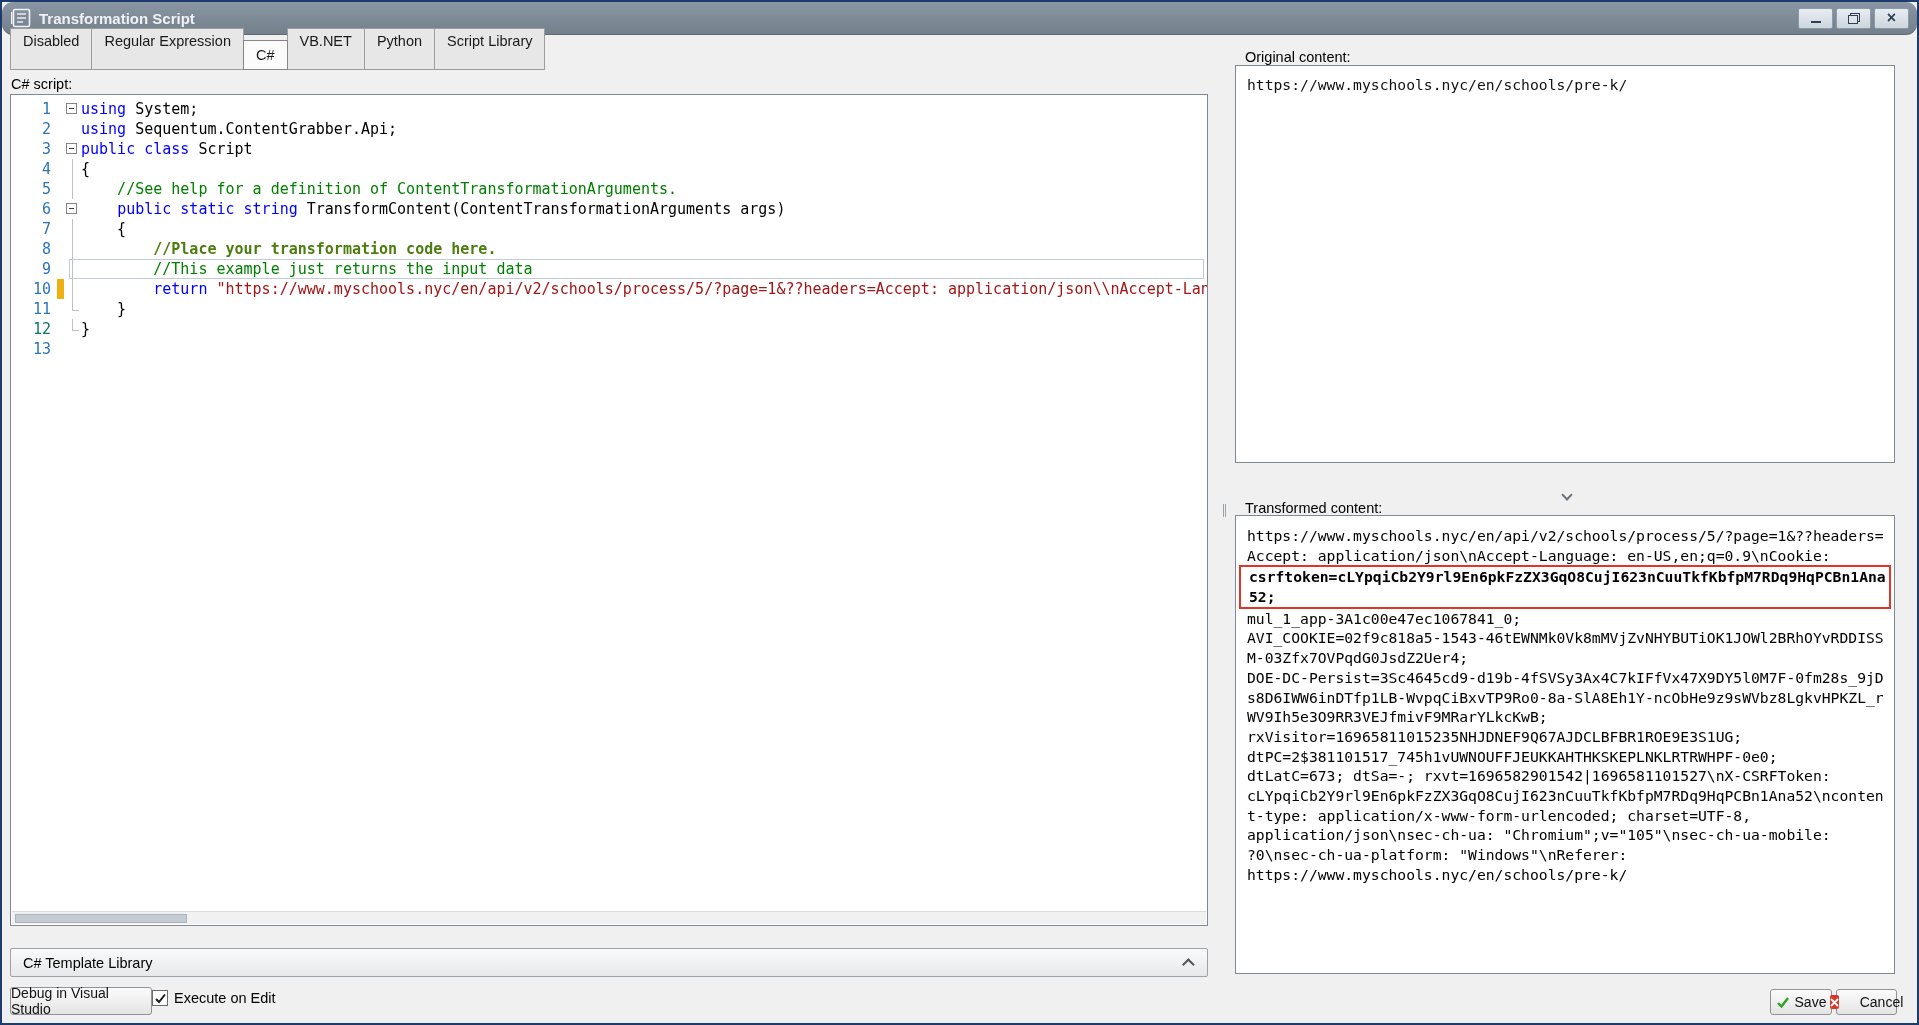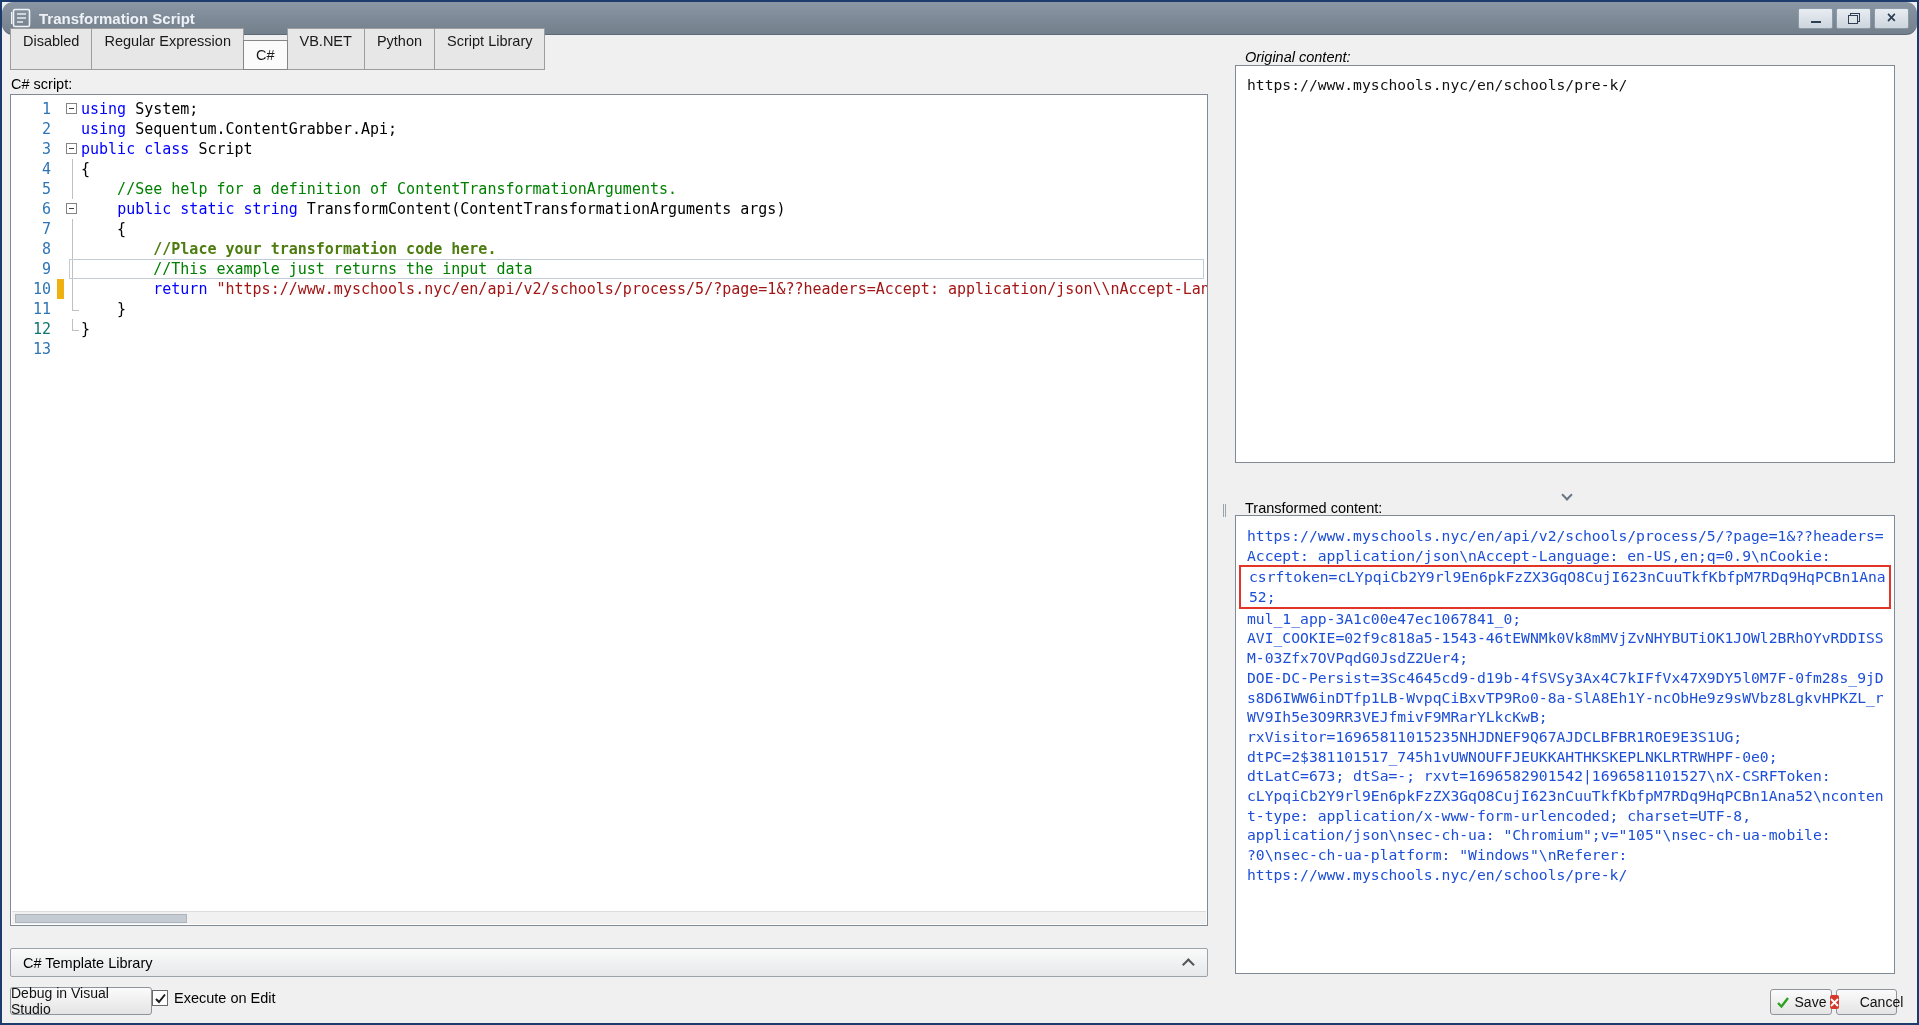--- a/index.html
+++ b/index.html
@@ -66,37 +66,37 @@
     font-size:14px; color:#111; display:flex; align-items:center; justify-content:center; cursor:default; }
   .debug-btn { position:absolute; left:8px; top:985px; width:142px; height:28px; }
   .chk-wrap { position:absolute; left:150px; top:988px; display:flex; align-items:center; gap:6px; }
   .chk-box { width:16px; height:16px; background:#fff; border:1px solid #6b6b6b; display:flex; align-items:center; justify-content:center; }
   .chk-label { font-size:14.5px; }
   .save-btn { position:absolute; left:1768px; top:987px; width:62px; height:26px; gap:5px; }
   .cancel-btn { position:absolute; left:1834px; top:987px; width:61px; height:26px; gap:21px; }
   .cancel-x { width:14px; height:14px; background:#d6392c; border-radius:2px; display:flex; align-items:center; justify-content:center; }
 
   
-  .orig-label { position:absolute; left:1243px; top:47px; font-size:14.5px;font-style:italic; }
+  .orig-label { position:absolute; left:1243px; top:47px; font-size:14.5px; }
   .orig-box { position:absolute; left:1233px; top:63px; width:660px; height:398px; background:#fff;
     border:1px solid #7f8a95; padding:10px 11px; font-family:"DejaVu Sans Mono",monospace; font-size:14.7px;
     color:#111; white-space:pre; overflow:hidden; }
   .test-btn { position:absolute; left:1233px; top:463px; width:660px; height:23px;
     background:linear-gradient(#f5f6f8,#dde1e5); border:1px solid #98a1ab; border-radius:2px;
     display:flex; align-items:center; justify-content:center; font-size:14.5px; color:#17365d; cursor:default; }
   .grip { position:absolute; left:1556px; top:489px; width:18px; height:10px; display:flex; justify-content:center; }
   .grip::before { content:""; width:6px; height:6px; border:solid #6a7683; border-width:0 2px 2px 0; transform:rotate(45deg); }
   .split-handle { position:absolute; left:1221px; top:502px; width:3px; height:13px;
     border-left:1px solid #9aa2aa; border-right:1px solid #9aa2aa; }
   .trans-label { position:absolute; left:1243px; top:498px; font-size:14.5px; }
   .trans-box { position:absolute; left:1233px; top:513px; width:660px; height:459px; background:#fff;
     border:1px solid #7f8a95; padding:10px 11px; overflow:hidden; }
   .tline { height:19.7px; line-height:19.7px; font-family:"DejaVu Sans Mono",monospace; font-size:14.7px;
-    color:#1d4ed8; white-space:pre; }
-  .hlbox { border:2px solid #e23527; margin:0 -8px; padding:0 8px; }
+    color:#000000; white-space:pre; }
+  .hlbox { border:2px solid #e23527; margin:0 -8px; padding:0 8px;font-weight:bold; }
 </style>
 </head>
 <body>
 
 <div class="window">
 
   <div class="titlebar">
     <svg class="app-icon" viewBox="0 0 20 20">
       <rect x="2.5" y="1.5" width="16" height="17" rx="1.5" fill="none" stroke="#f0f4f8" stroke-width="1.6"></rect>
       <line x1="6" y1="6" x2="15" y2="6" stroke="#f0f4f8" stroke-width="1.4"></line>

